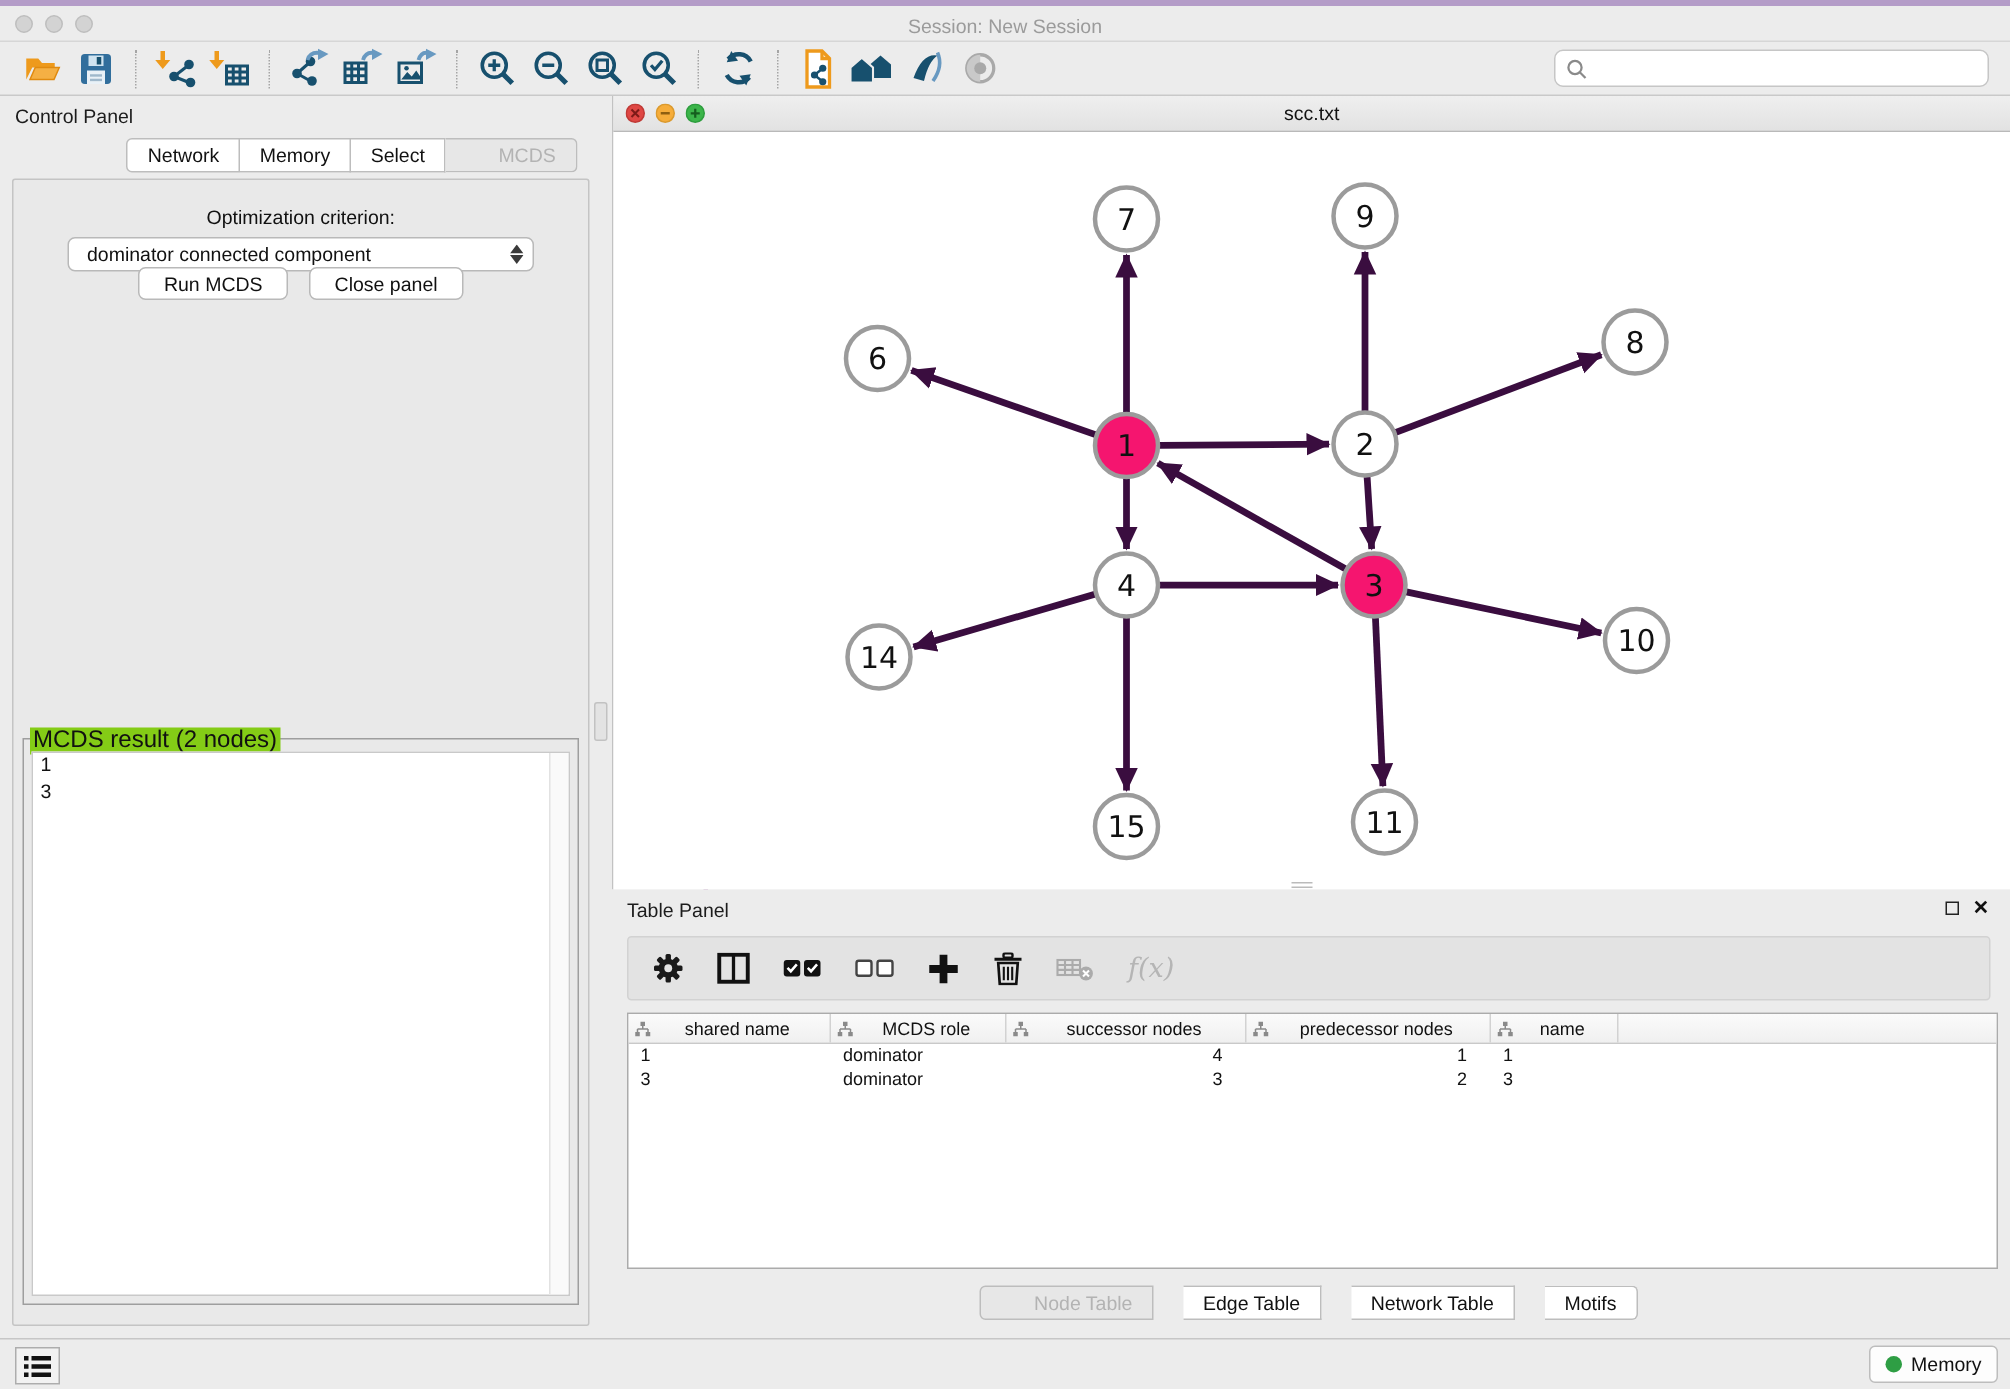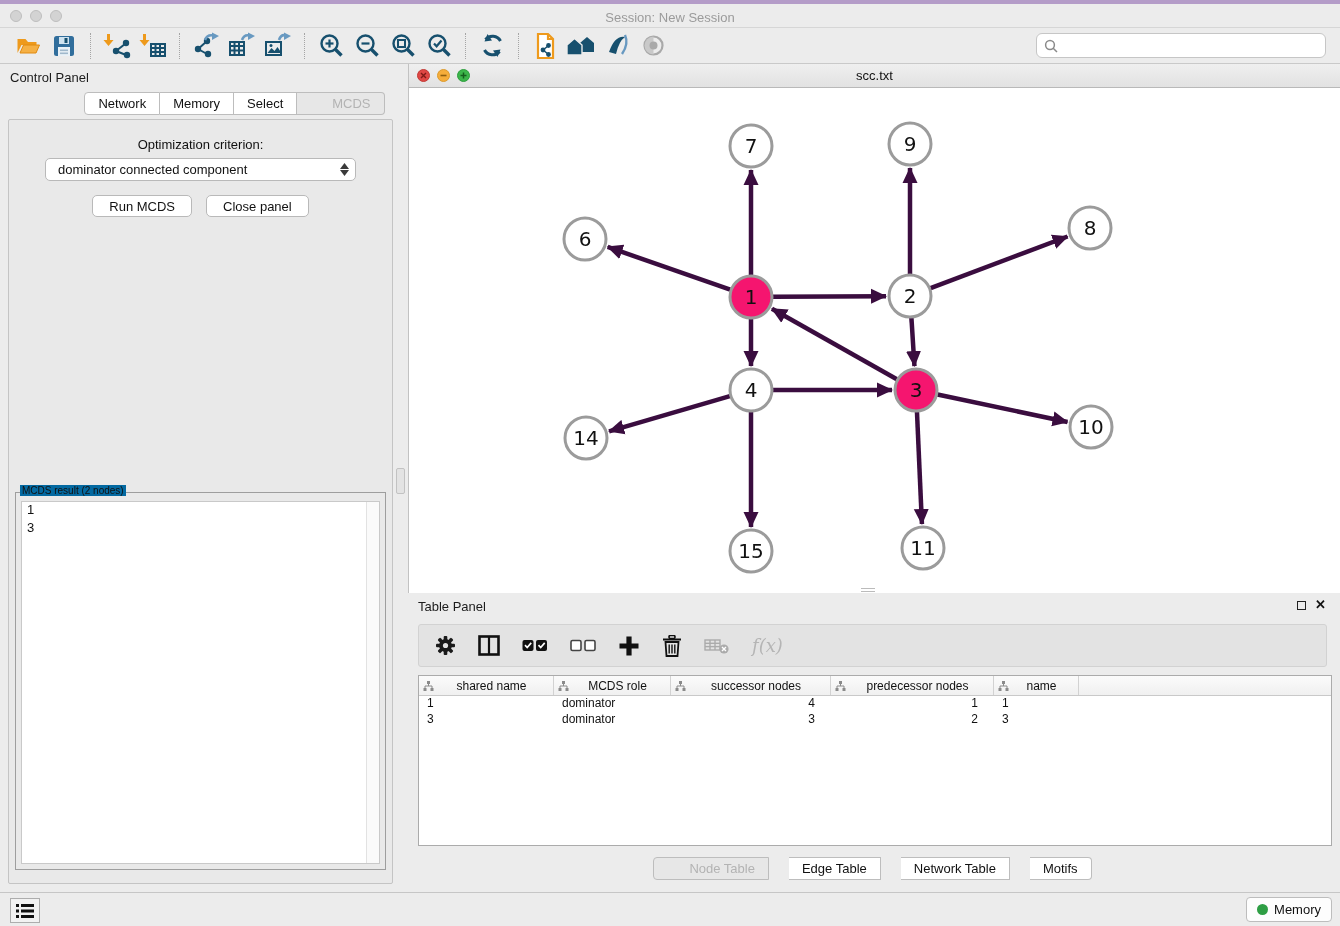--- a/index.html
+++ b/index.html
@@ -30,24 +30,24 @@
   .close-x { font-size:13px; font-weight:bold; color:#111; line-height:12px; }
   .cp-tabs { position:absolute; top:28px; left:0; width:100%; display:flex; justify-content:center; }
   .tab-seg { font-size:13px; padding:3px 13px; background:#fff; border:1px solid #BDBDBD; border-left:none; color:#111; }
   .tab-seg:first-child { border-left:1px solid #BDBDBD; border-radius:4px 0 0 4px; }
   .tab-seg:last-child { border-radius:0 4px 4px 0; }
   .tab-seg.active { background:#E7E7E7; color:#B3B3B3;padding-left:35px; }
   .cp-box { position:absolute; top:55px; left:8px; width:385px; height:765px; background:#E9E9E9; border:1px solid #C4C4C4; border-radius:2px; }
   .opt-label { position:absolute; top:17px; width:100%; text-align:center; font-size:13px; color:#111; }
   .dropdown { position:absolute; top:38px; left:36px; width:311px; height:23px; background:#fff; border:1px solid #B9B9B9; border-radius:5px; display:flex; align-items:center; padding:0 6px 0 12px; font-size:13px; color:#111; }
   .dd-arrows { margin-left:auto; display:flex; flex-direction:column; align-items:center; gap:1px; }
-  .cp-buttons { position:absolute; top:75px; width:100%; display:flex; justify-content:center; gap:14px; }
+  .cp-buttons { position:absolute; top:58px; width:100%; display:flex; justify-content:center; gap:14px; }
   .push-btn { font-size:13px; color:#111; background:#fff; border:1px solid #B9B9B9; border-radius:5px; padding:2px 16px; height:22px; }
   .result-group { position:absolute; left:6px; top:372px; width:371px; height:378px; border:1px solid #9E9E9E; }
-  .result-legend { position:absolute; top:-8px; left:4px; background:#0369a1; font-size:10px; color:#111; padding:0 2px; }
+  .result-legend { position:absolute; top:-8px; left:4px; background:#84cc16; font-size:16px; color:#111; padding:0 2px; }
   .result-area { position:absolute; left:5px; top:8px; right:5px; bottom:5px; background:#fff; border:1px solid #C9C9C9; overflow:hidden; }
   .result-line { font-size:13px; color:#111; padding:0 0 2px 5px; line-height:16px; }
   .result-scroll { position:absolute; right:0; top:0; bottom:0; width:13px; background:#FAFAFA; border-left:1px solid #E2E2E2; }
 
   
   .v-grip { position:absolute; left:396px; top:468px; width:9px; height:26px; background:#E3E3E3; border:1px solid #C2C2C2; border-radius:2px; }
 
   
   .net-window { position:absolute; left:408px; top:64px; width:932px; height:529px; background:#fff; border-left:1px solid #C2C2C2; }
   .net-titlebar { position:absolute; top:0; left:0; width:100%; height:24px; background:linear-gradient(#EFEFEF,#E2E2E2); border-bottom:1px solid #B9B9B9; }

